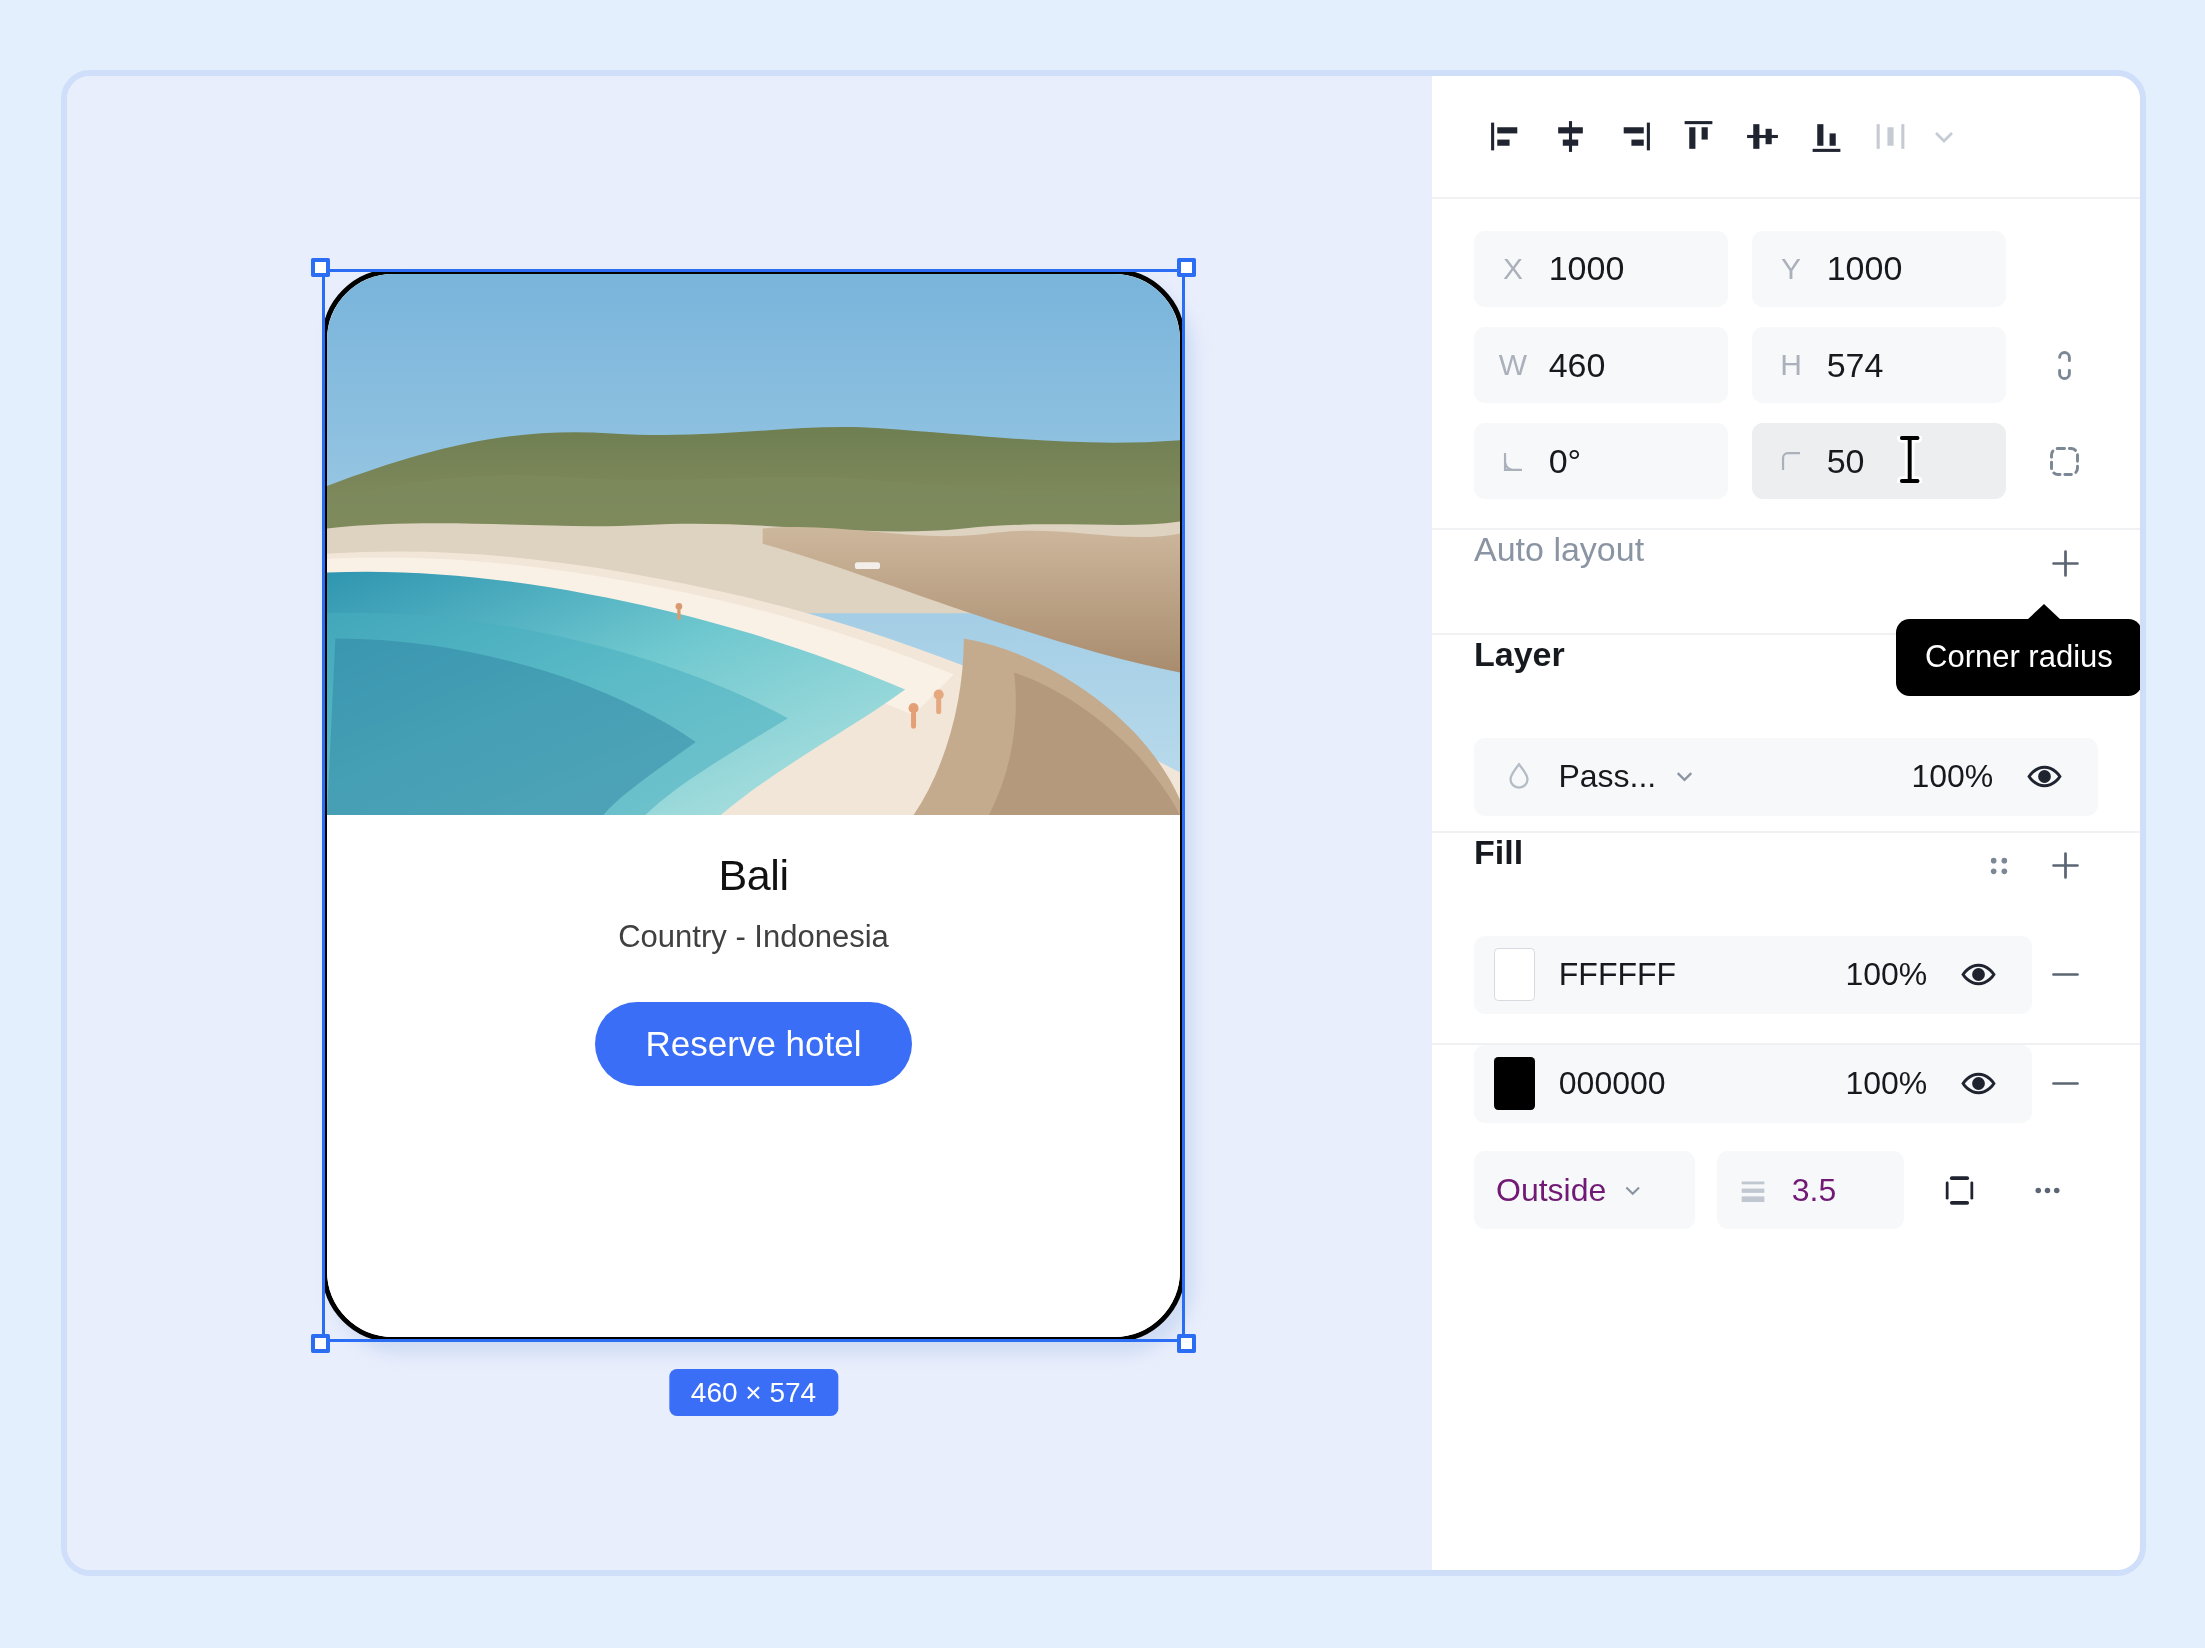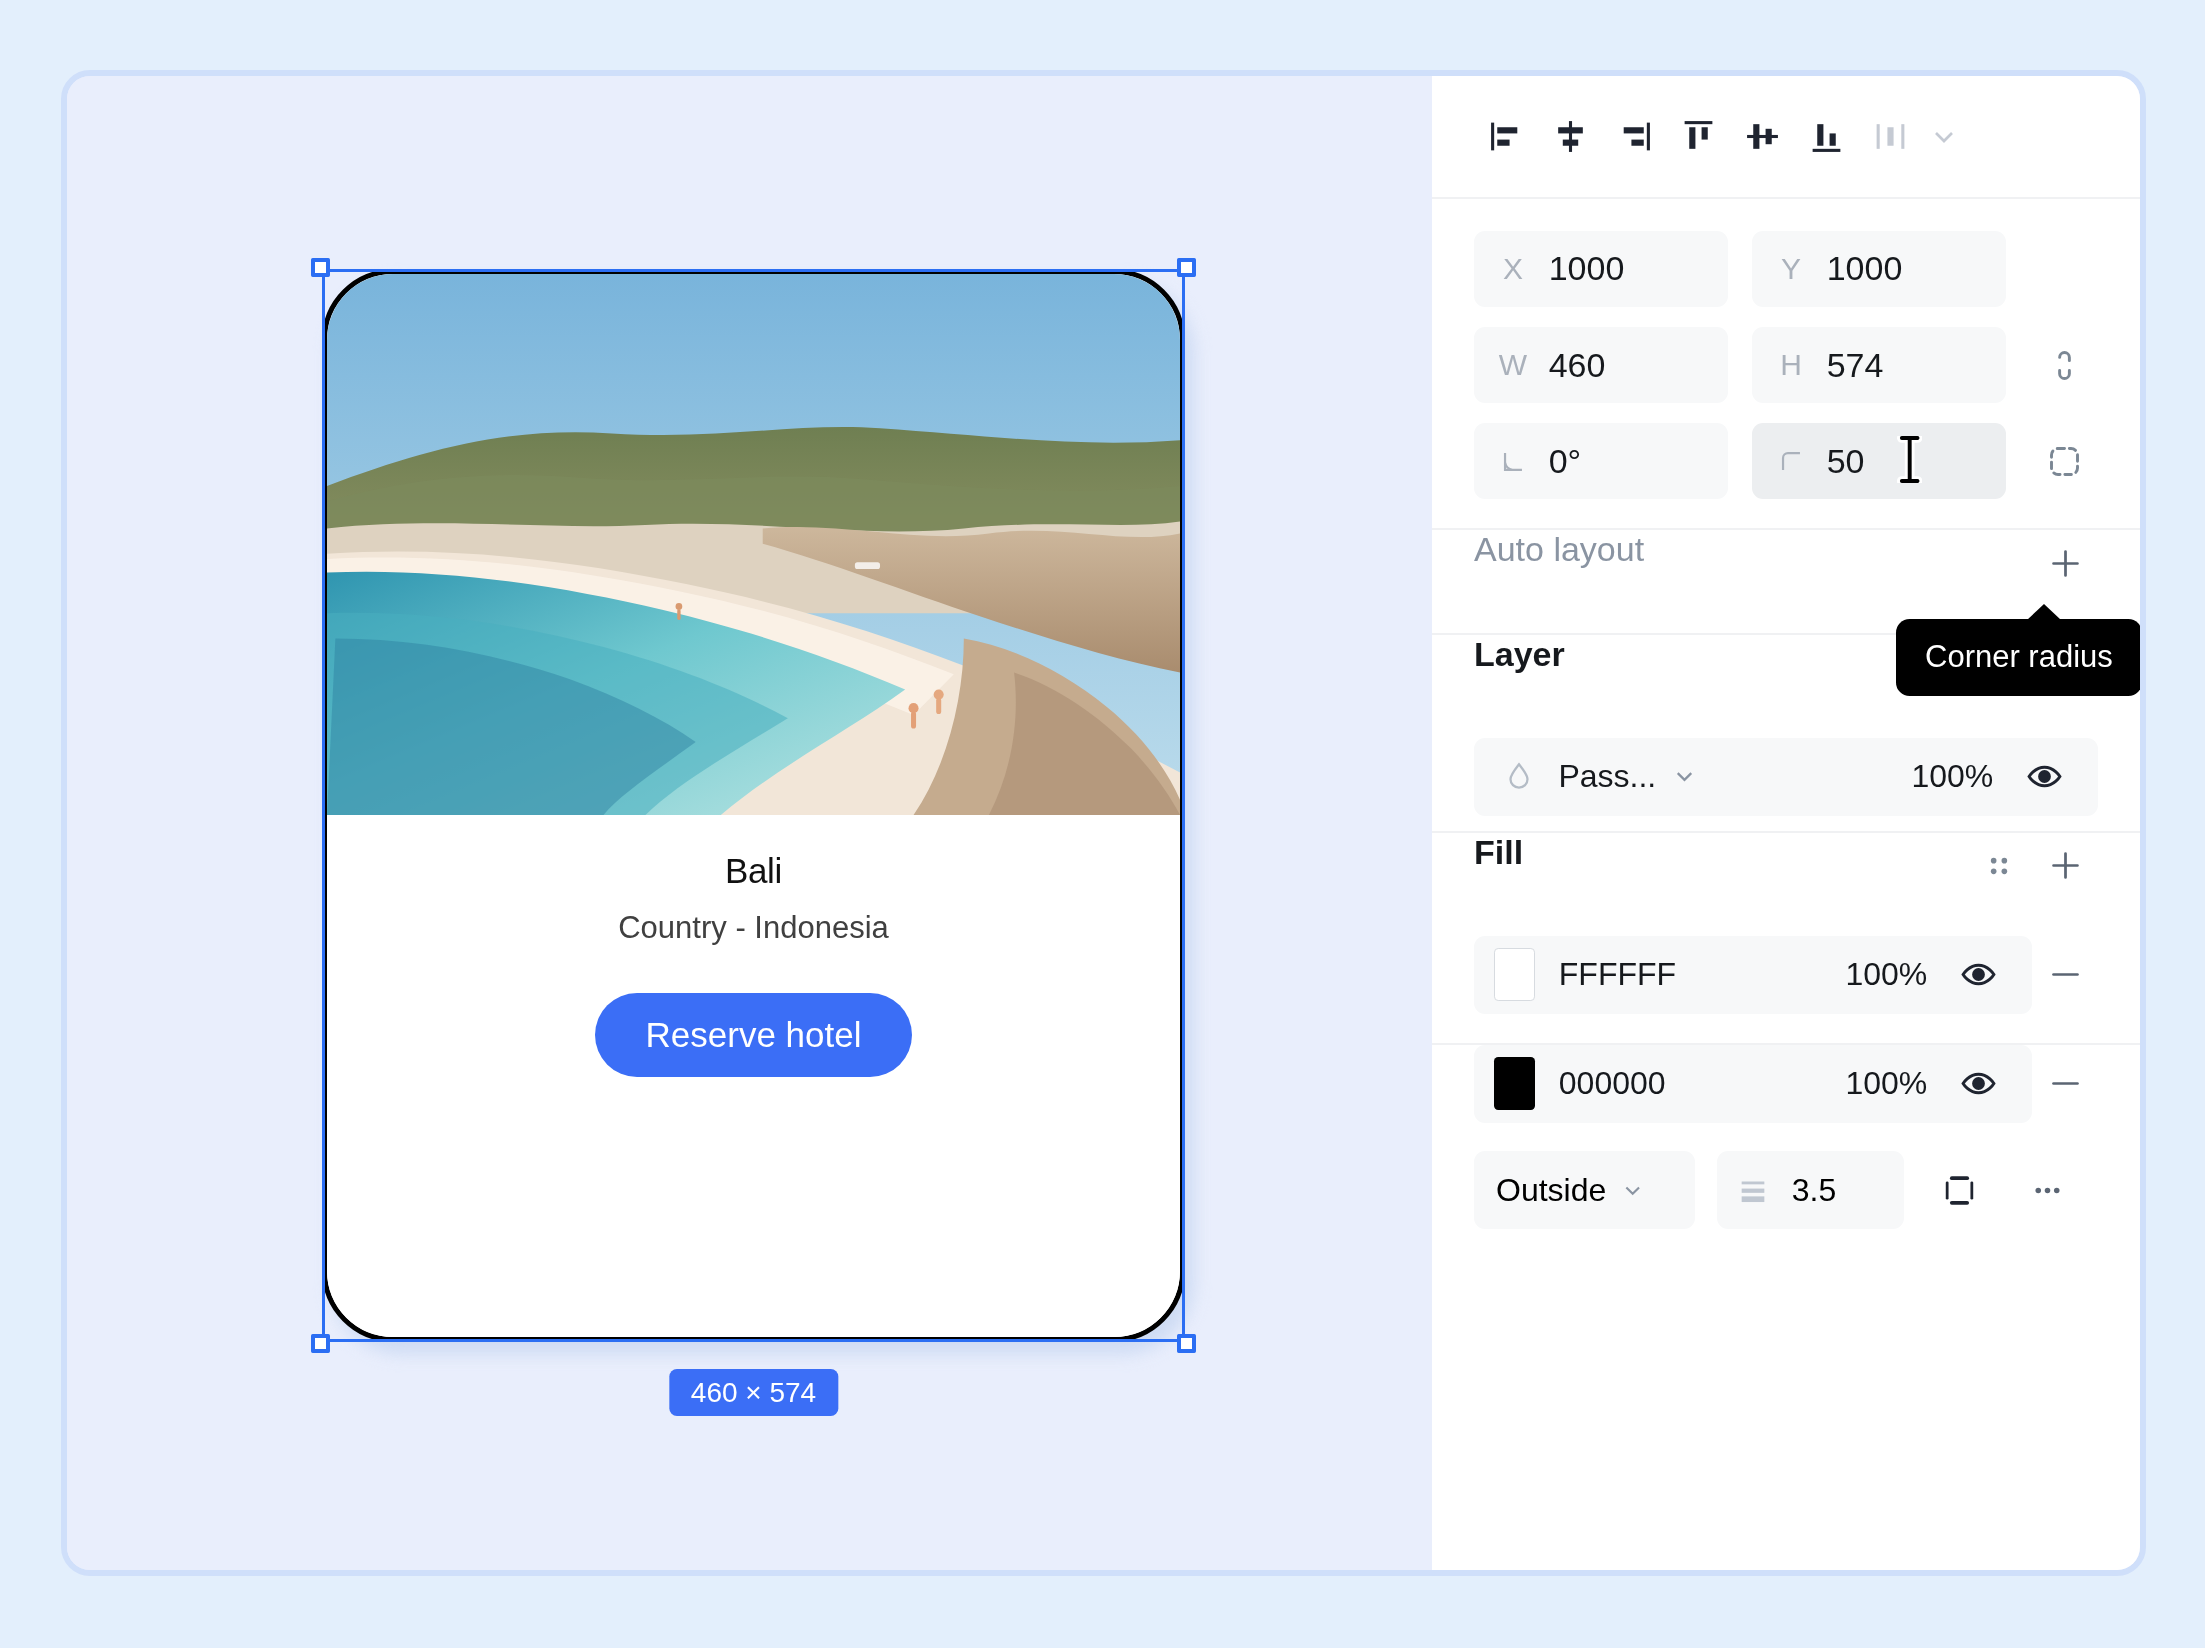--- a/index.html
+++ b/index.html
@@ -54,21 +54,21 @@
     overflow: hidden;
   }
   .card-photo svg { display: block; width: 100%; height: 100%; }
   .card-body {
     height: calc(100% - 541px);
     background: #fff;
     text-align: center;
     padding-top: 36px;
   }
   .card-title {
-    font-size: 35px;
+    font-size: 43px;
     font-weight: 400;
     color: #111;
     letter-spacing: -0.4px;
   }
   .card-sub {
     margin-top: 18.7px;
     font-size: 31px;
     color: #404040;
   }
   .reserve-btn {
@@ -257,21 +257,21 @@
   }
   .sel-box2 {
     height: 78px;
     background: #f7f8f9;
     border-radius: 11px;
     display: flex; align-items: center;
     padding: 0 22px;
     gap: 13.6px;
     cursor: pointer;
   }
-  .sel-label { font-size: 32px; color: #000000; }
+  .sel-label { font-size: 32px; color: #701a75; }
   .weight-box {
     flex: 0 0 187px;
     height: 78px;
     background: #f7f8f9;
     border-radius: 11px;
     display: flex; align-items: center;
     padding: 0 18.7px;
     gap: 22px;
     cursor: text;
   }

